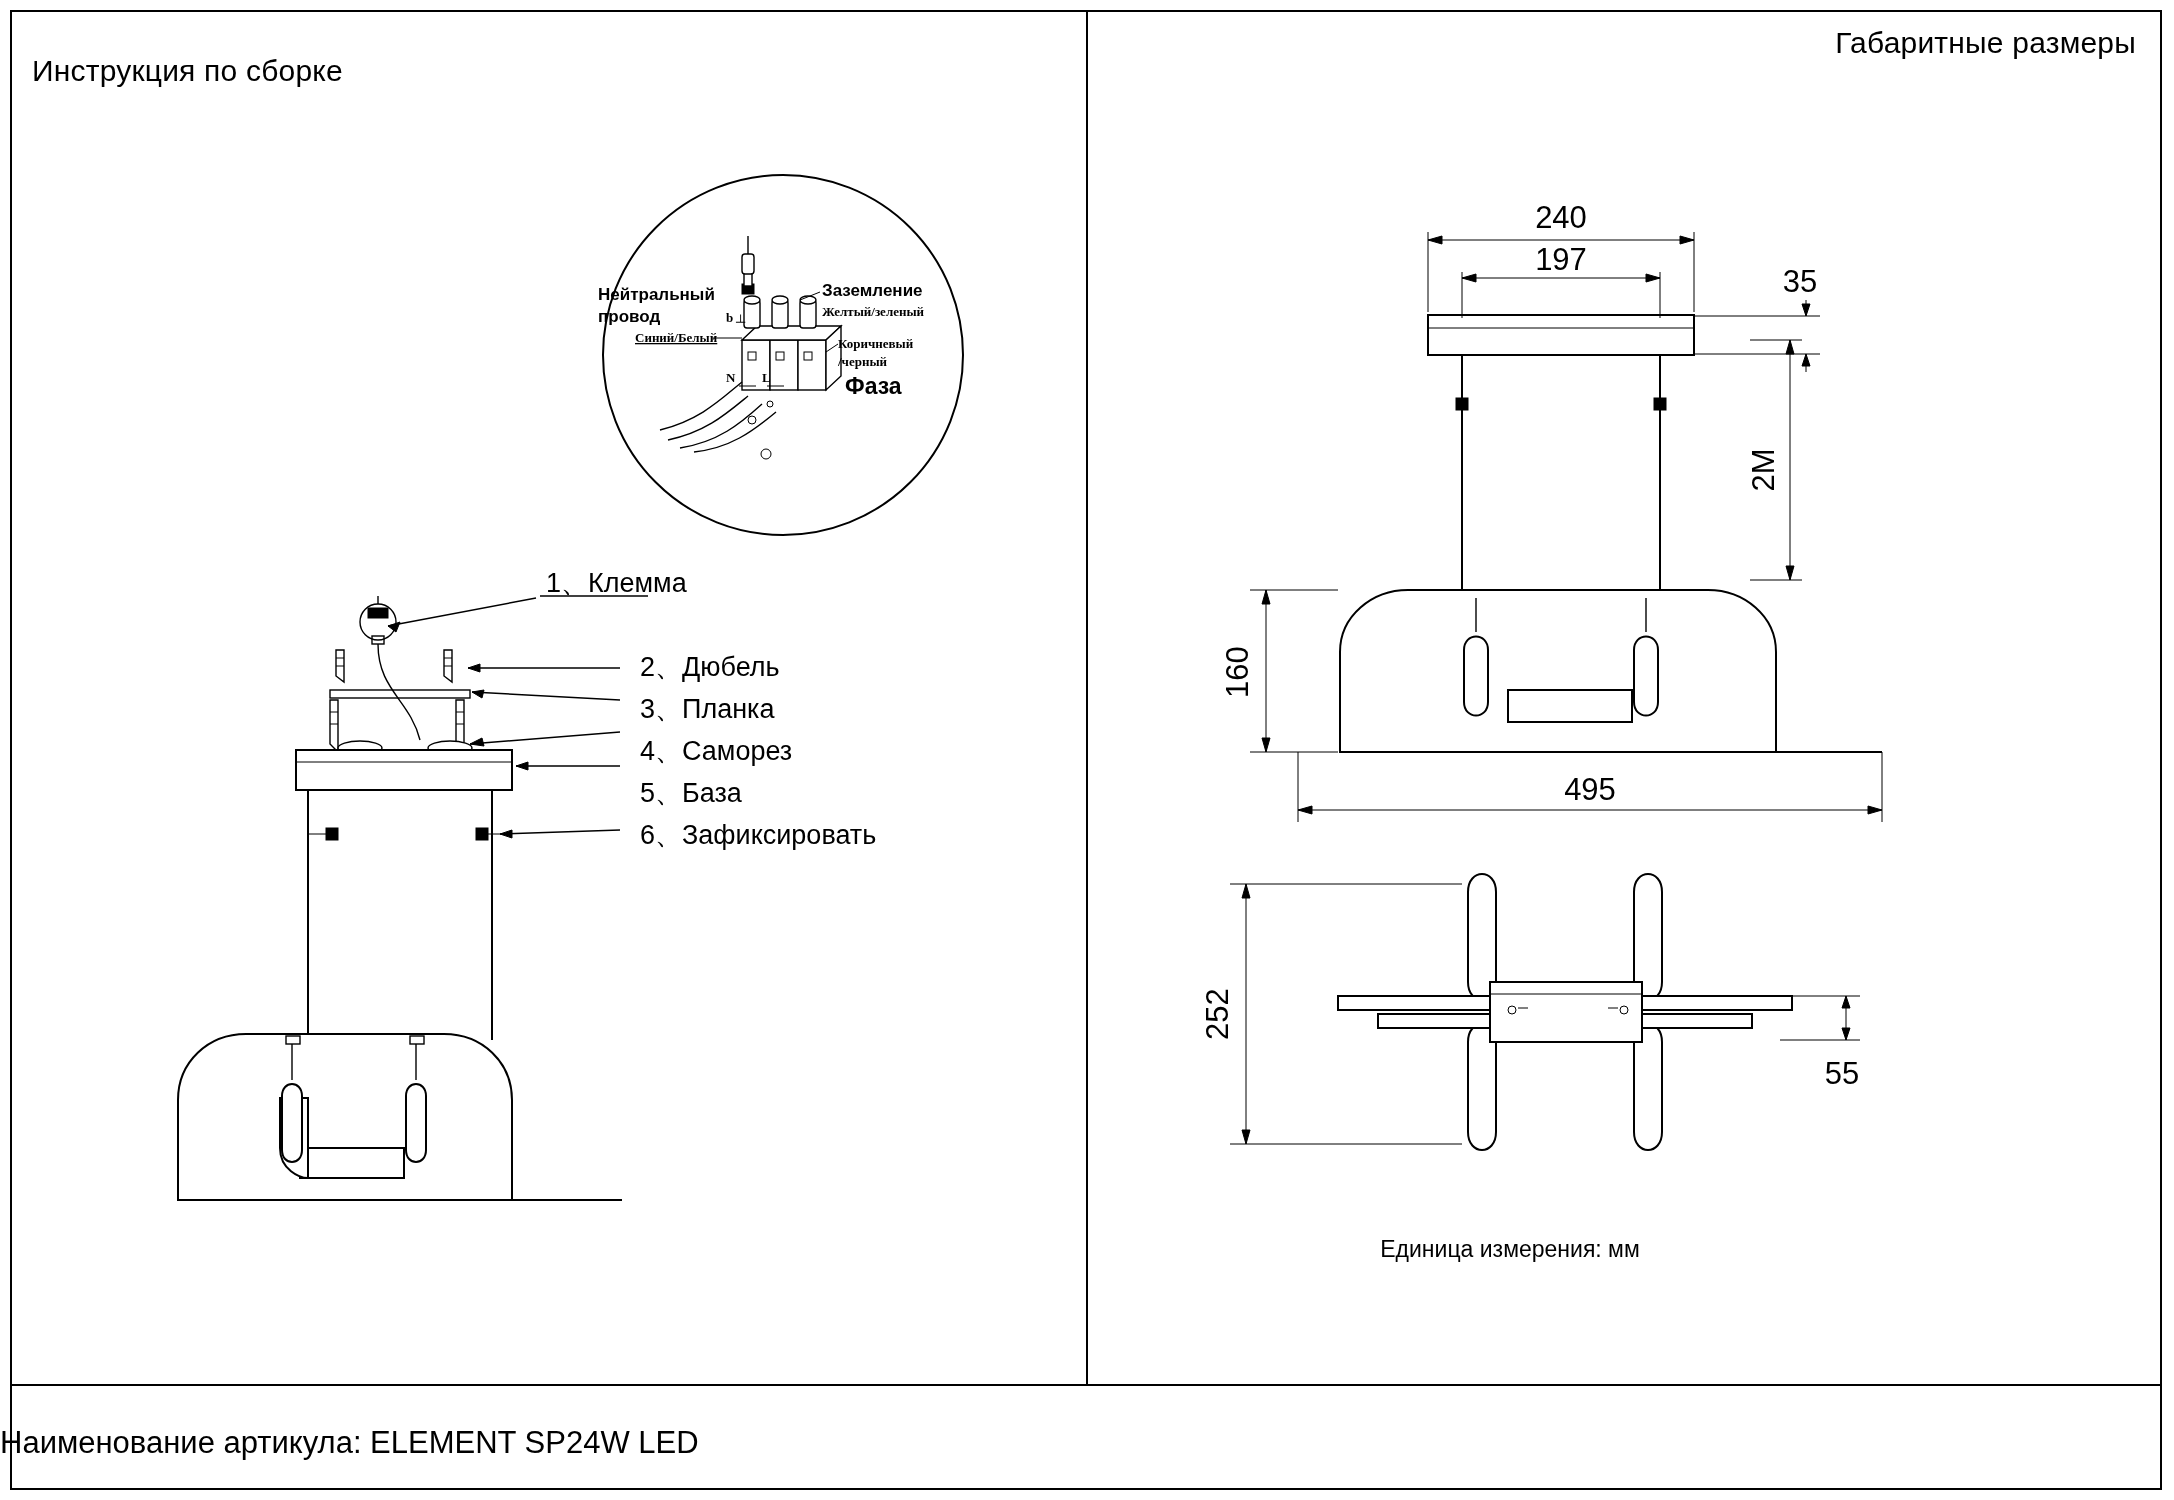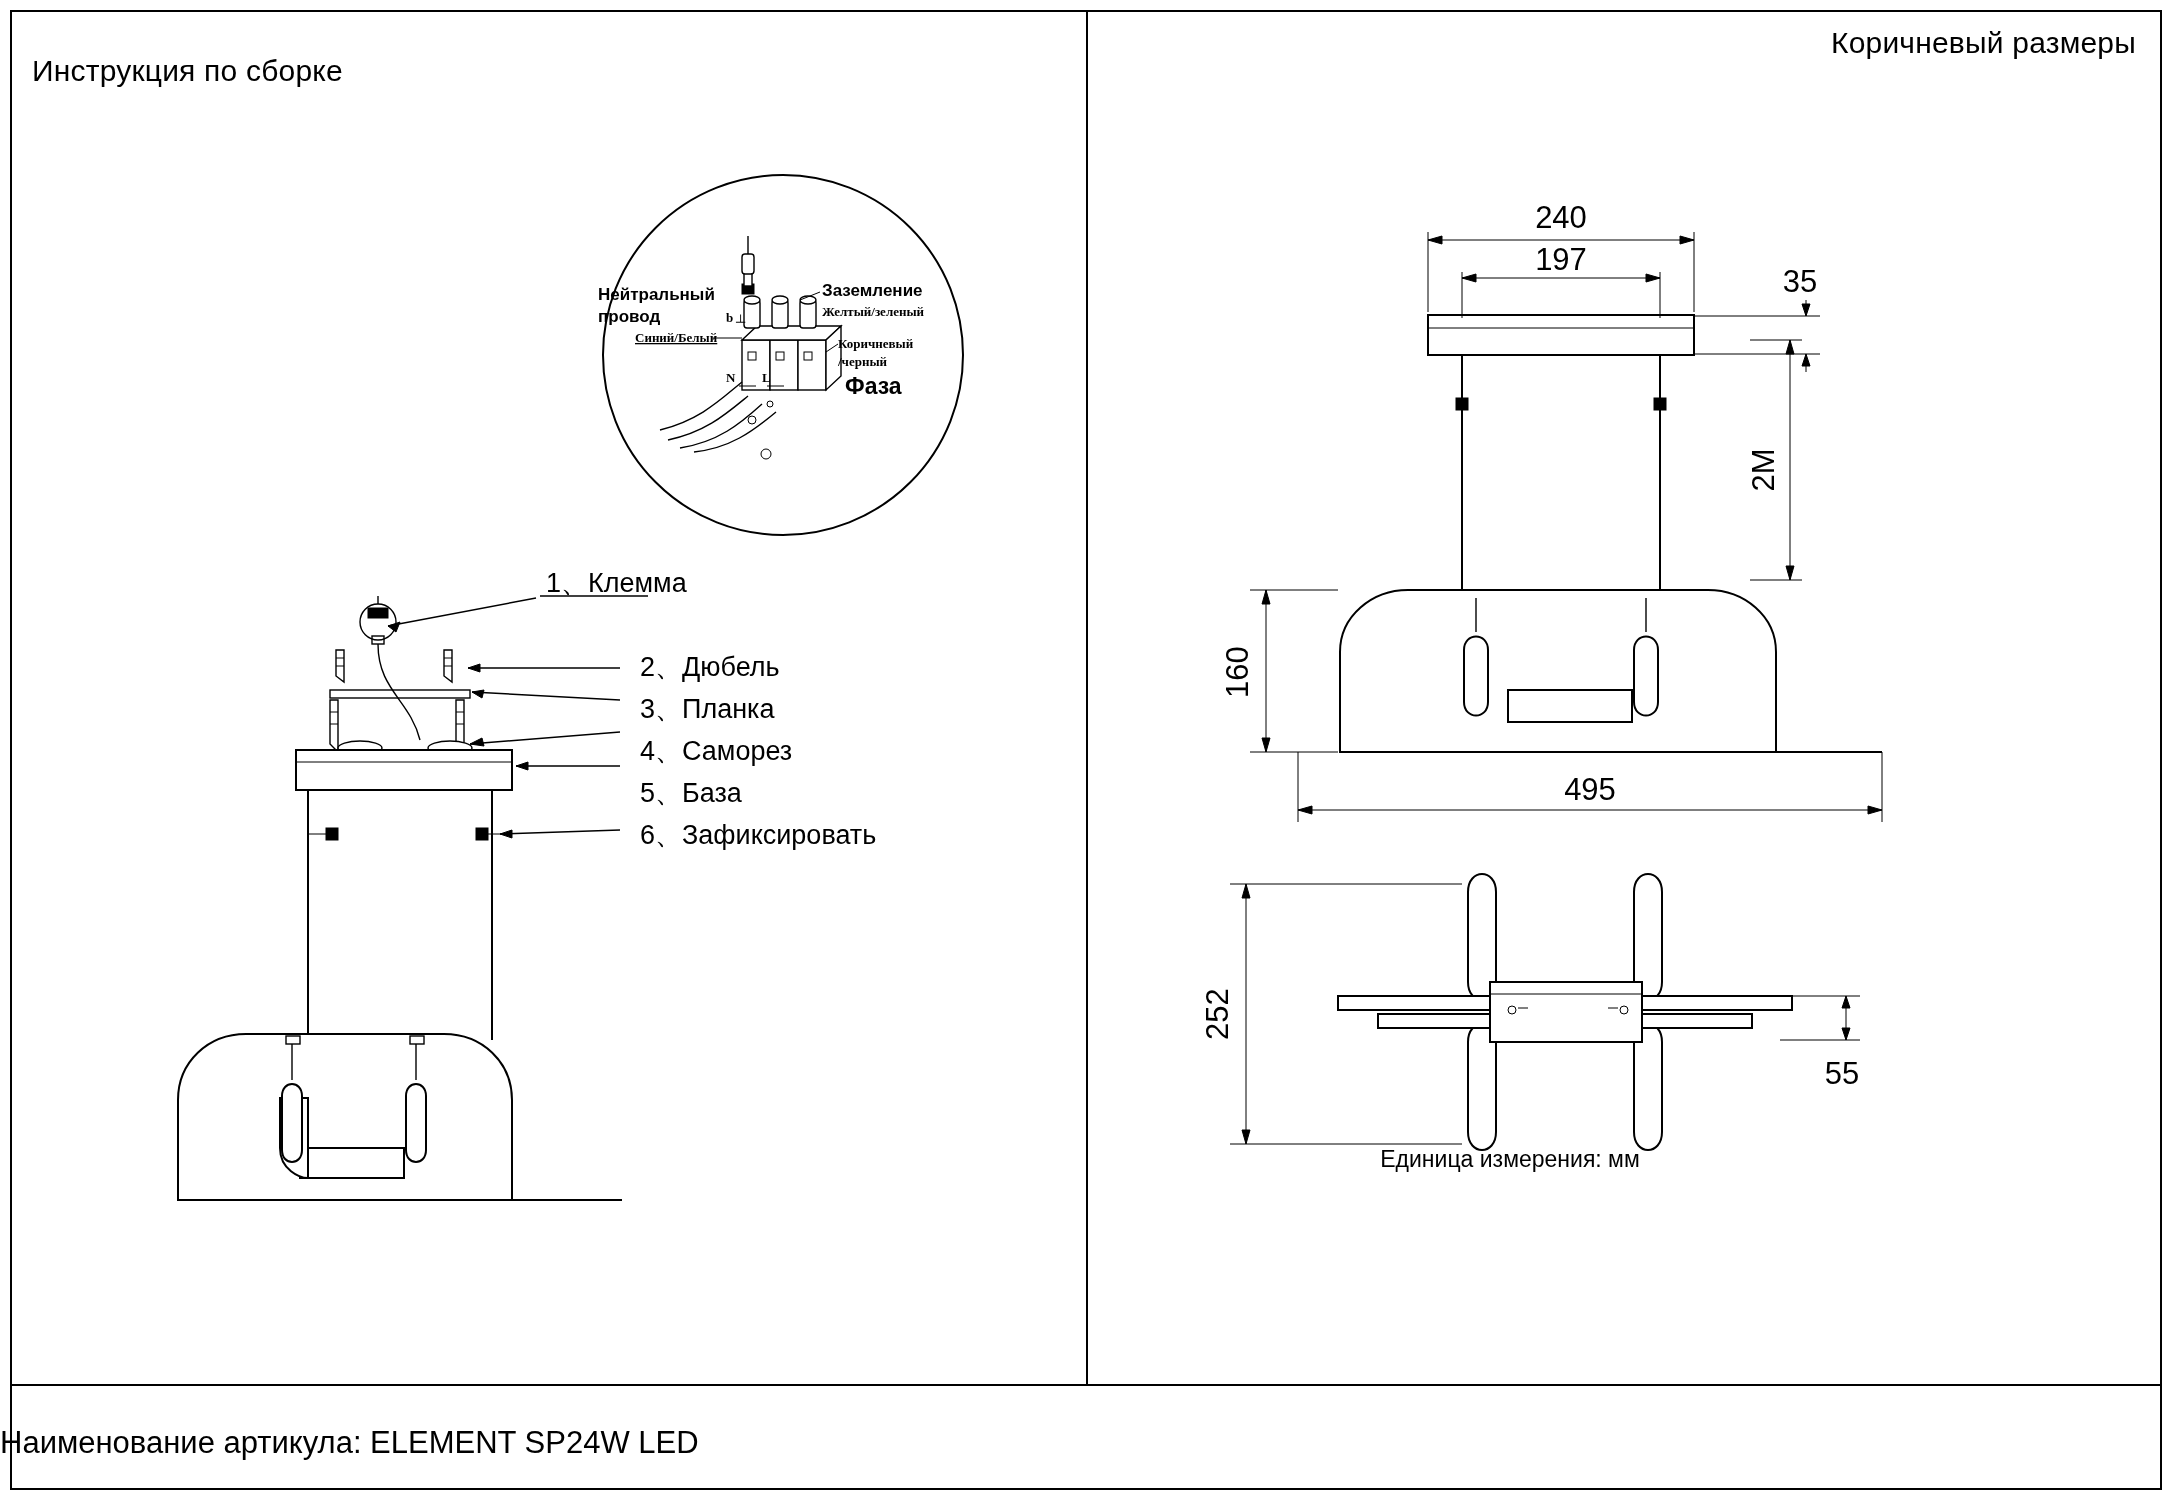--- a/index.html
+++ b/index.html
@@ -66,21 +66,21 @@
     position: absolute;
     left: 0;
     top: 1425px;
     width: 100%;
     text-align: left;
     font-size: 31px;
   }
   .unit-note {
     position: absolute;
     left: 1510px;
-    top: 1146px;
+    top: 1236px;
     font-size: 23px;
     transform: translateX(-50%);
     text-align: center;
   }
   svg {
     position: absolute;
     left: 0;
     top: 0;
     overflow: visible;
   }
@@ -129,21 +129,21 @@
 </head>
 <body>
 
 <div class="page">
 
   <div class="frame"></div>
   <div class="divider"></div>
   <div class="divider-h"></div>
 
   <div class="title-left">Инструкция по сборке</div>
-  <div class="title-right">Коричневый размеры</div>
+  <div class="title-right">Габаритные размеры</div>
 
   <svg width="1086" height="1380" viewBox="0 0 1086 1380">
 
     <circle cx="783" cy="355" r="180" class="st"></circle>
 
     <g>
 
       <rect x="742" y="340" width="28" height="50" class="wfill1"></rect>
       <rect x="770" y="340" width="28" height="50" class="wfill1"></rect>
       <rect x="798" y="340" width="28" height="50" class="wfill1"></rect>

